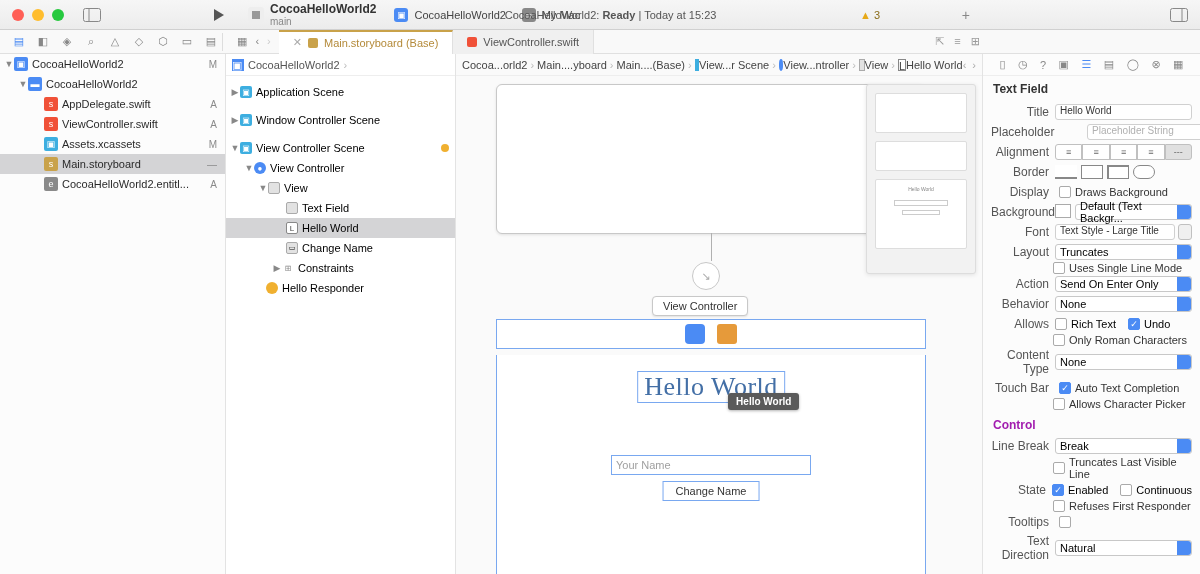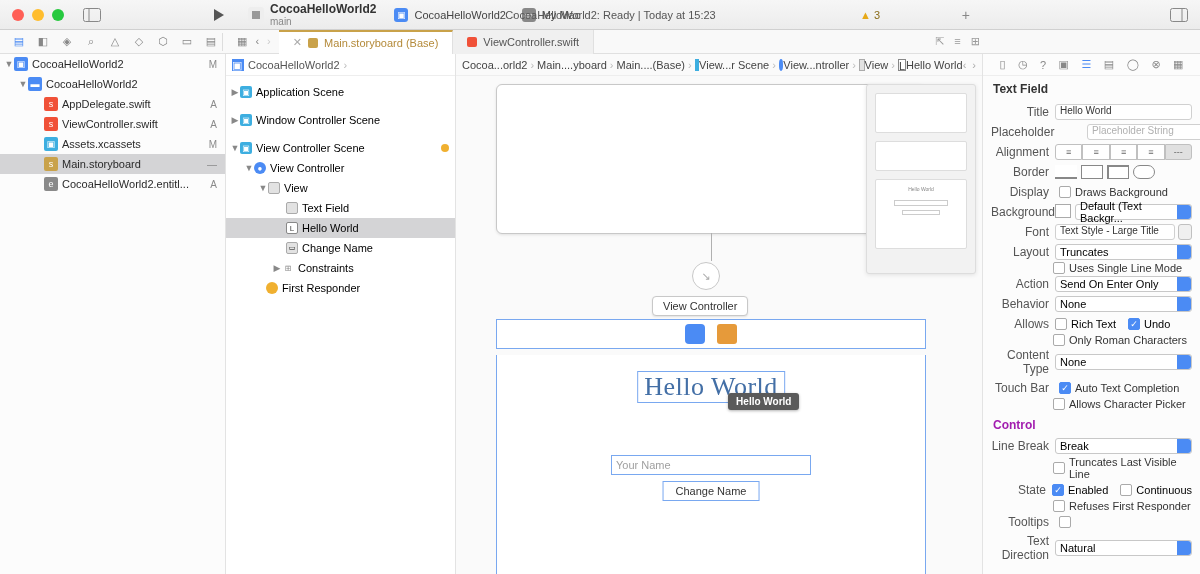--- a/index.html
+++ b/index.html
@@ -14,21 +14,21 @@
 .dot.green { background: #27c93f; }
 .tb-icon { width: 20px; height: 18px; margin-left: 18px; color: #6e6e6e; display: flex; align-items: center; justify-content: center; }
 .run-btn { margin-left: 110px; color: #555; font-size: 16px; }
 .project-block { display: flex; align-items: center; margin-left: 22px; }
 .project-name { font-size: 12px; font-weight: 600; color: #333; }
 .project-branch { font-size: 10px; color: #888; }
 .breadcrumb-top { display: flex; align-items: center; gap: 6px; margin-left: 18px; color: #444; }
 .bc-icon { width: 14px; height: 14px; display: inline-flex; align-items: center; justify-content: center; background: #4b8bf4; color: #fff; border-radius: 3px; font-size: 9px; }
 .bc-icon.mac { background: #888; }
 .status-center { position: absolute; left: 50%; transform: translateX(-45%); color: #555; font-size: 11px; }
-.status-center .ready { font-weight: 400; }
+.status-center .ready { font-weight: 700; }
 .warn-badge { position: absolute; right: 320px; display: flex; align-items: center; gap: 3px; color: #8a6d1a; }
 .warn-triangle { color: #e6a817; }
 .plus-tab { position: absolute; right: 230px; color: #888; font-size: 14px; }
 .tb-right { position: absolute; right: 12px; color: #6e6e6e; }
 
 
 .toolbar { height: 24px; background: #f9f9f9; border-bottom: 1px solid #e0e0e0; display: flex; align-items: center; }
 .toolbar-left { display: flex; gap: 10px; padding-left: 12px; color: #4b8bf4; }
 .toolbar-left .ic { width: 14px; text-align: center; }
 .toolbar-mid { margin-left: 10px; display: flex; gap: 8px; color: #888; }
@@ -311,21 +311,21 @@
       <span>Change Name</span>
     </div>
     <div class="outline-item" style="padding-left:46px;">
       <span class="disc">▶</span>
       <span class="oicon constraint">⊞</span>
       <span>Constraints</span>
     </div>
     <div class="outline-item" style="padding-left:30px;">
       <span class="disc" style="visibility:hidden;">▶</span>
       <span class="oicon fr"></span>
-      <span>First Responder</span>
+      <span>Hello Responder</span>
     </div>
   </div>
 
   <div class="canvas">
     <div class="canvas-breadcrumb">
       <span>Cocoa...orld2</span>
         <span class="ch">›</span>
       <span>Main....yboard</span>
         <span class="ch">›</span>
       <span>Main....(Base)</span>

